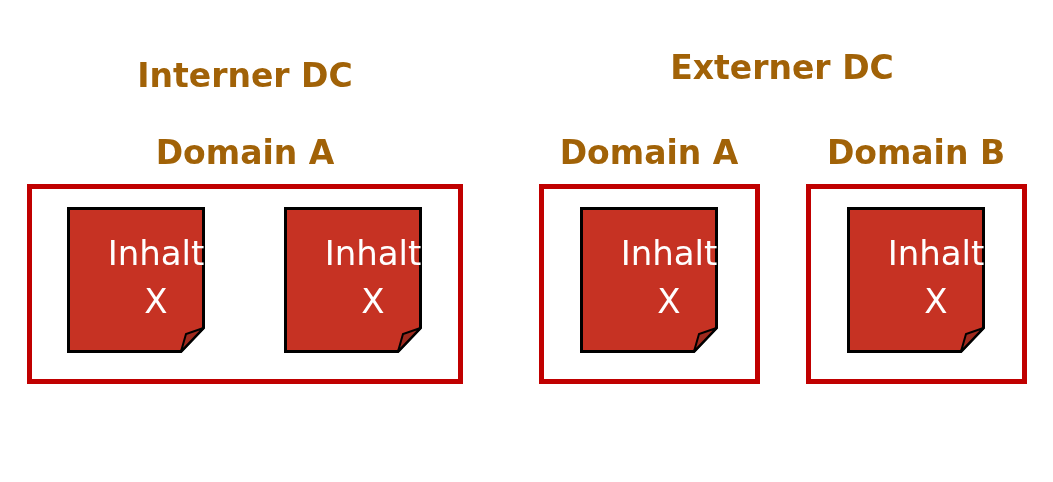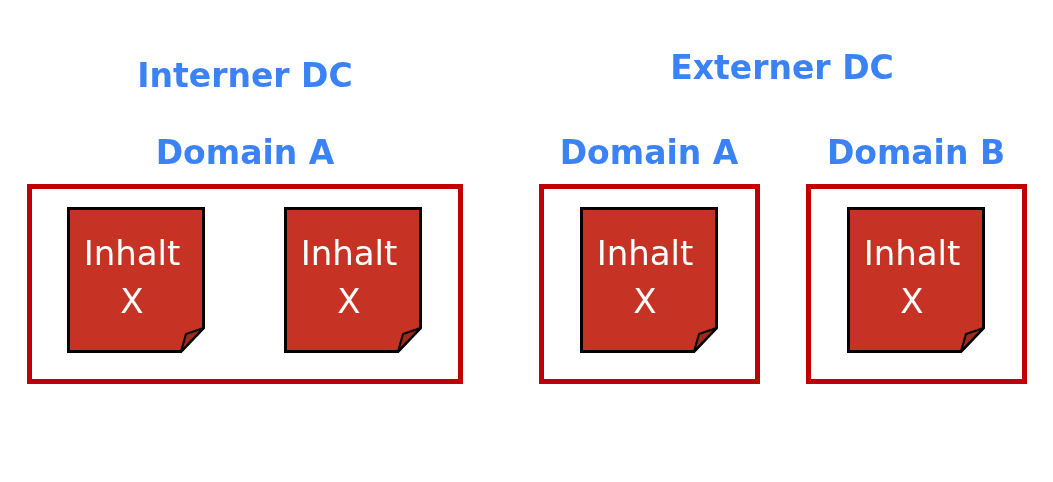--- a/index.html
+++ b/index.html
@@ -1,24 +1,24 @@
 <!DOCTYPE html>
 <html><head>
 <meta charset="utf-8">
 <style>
   html, body { margin: 0; padding: 0; background: #ffffff; }
   body { width: 1053px; height: 482px; position: relative; overflow: hidden;
          font-family: "DejaVu Sans", sans-serif; }
-  .title { position: absolute; font-weight: bold; font-size: 33px; color: #3b82f6;
+  .title { position: absolute; font-weight: bold; font-size: 33px; color: #a16207;
            text-align: center; white-space: nowrap; line-height: 40px; }
   .box { position: absolute; box-sizing: border-box; border: 5px solid #C00000; background: #fff; }
   .doc { position: absolute; width: 138px; height: 145px; }
   .doc svg { position: absolute; left: 0; top: 0; }
   .doc .label { position: absolute; left: 0; width: 130px; text-align: center; color: #fff;
-                font-size: 34px; line-height: 40px; }
+                font-size: 34px; line-height: 40px; padding-left: 24px; }
   .doc .l1 { top: 26px; }
   .doc .l2 { top: 74px; }
 </style>
 </head>
 <body>
 
 <div class="title" style="left:95px;top:56px;width:300px;">Interner DC</div>
 <div class="title" style="left:632px;top:48px;width:300px;">Externer DC</div>
 
 <div class="title" style="left:95px;top:133px;width:300px;">Domain A</div>

